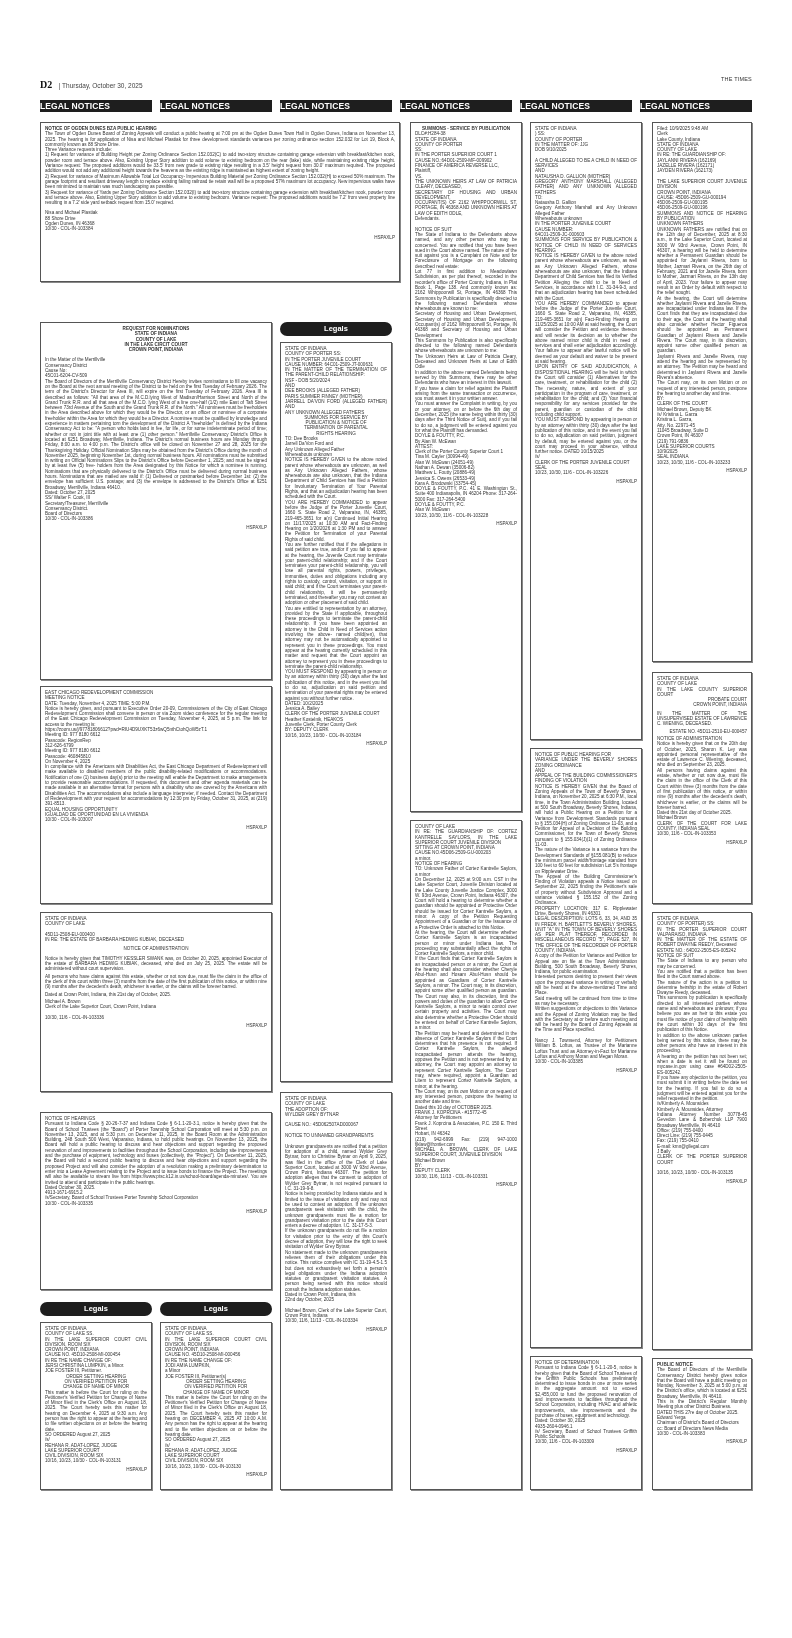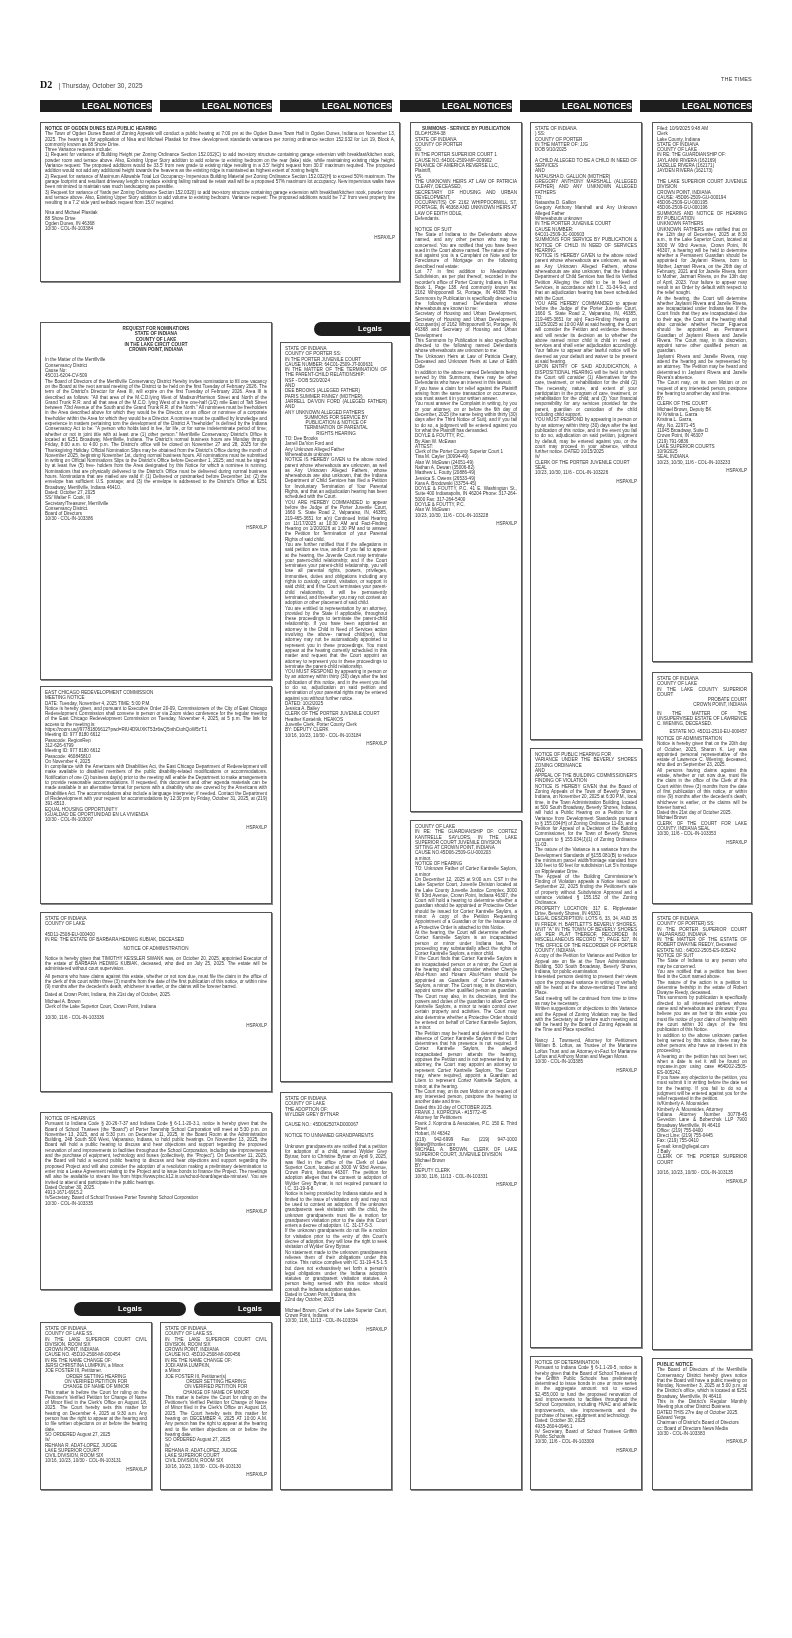--- a/index.html
+++ b/index.html
@@ -3,27 +3,27 @@
 <meta charset="utf-8">
 <style>
   * { box-sizing: border-box; margin: 0; padding: 0; }
   html, body { width: 792px; height: 1638px; background: #ffffff; overflow: hidden; }
   body { font-family: "Liberation Sans", sans-serif; color: #222; position: relative; }
   .masthead { position: absolute; top: 74px; left: 40px; width: 712px; height: 14px; }
   .page-no { font-family: Liberation Serif, serif; font-weight: bold; font-size: 10px; color: #111; }
   .page-date { font-size: 6.5px; color: #444; margin-left: 2px; }
   .paper-name { position: absolute; right: 0; top: 2px; font-size: 5.5px; color: #333; letter-spacing: 0.2px; }
   .header-bars { position: absolute; top: 100px; left: 40px; width: 712px; height: 12px; display: flex; gap: 8px; }
-  .hbar { flex: 1; background: #1e1e1e; color: #fff; font-weight: bold; font-size: 8.5px; text-align: right; line-height: 12px; letter-spacing: 0.1px; }
+  .hbar { flex: 1; background: #1e1e1e; color: #fff; font-weight: bold; font-size: 8.5px; text-align: left; line-height: 12px; letter-spacing: 0.1px; }
   .notice { position: absolute; border: 1px solid #555; box-shadow: 1px 1px 0 #888; background: #fff; padding: 3px 4px; font-size: 4.6px; line-height: 5.3px; color: #333; overflow: hidden; text-align: justify; }
   .notice .title { font-weight: bold; }
   .notice .center { text-align: center; }
   .notice .tag { text-align: right; margin-top: 3px; }
   .notice p { margin-bottom: 2px; }
-  .pill { position: absolute; background: #1e1e1e; color: #fff; border-radius: 8px; font-weight: bold; font-size: 7.5px; text-align: center; line-height: 14px; height: 14px; margin-left: 34px; }
+  .pill { position: absolute; background: #1e1e1e; color: #fff; border-radius: 8px; font-weight: bold; font-size: 7.5px; text-align: center; line-height: 14px; height: 14px; }
   .body-text { white-space: pre-line; }
 </style>
 </head>
 <body>
 
 <div class="masthead">
   <span class="page-no">D2</span>
   <span class="page-date">| Thursday, October 30, 2025</span>
   <span class="paper-name">THE TIMES</span>
 </div>

